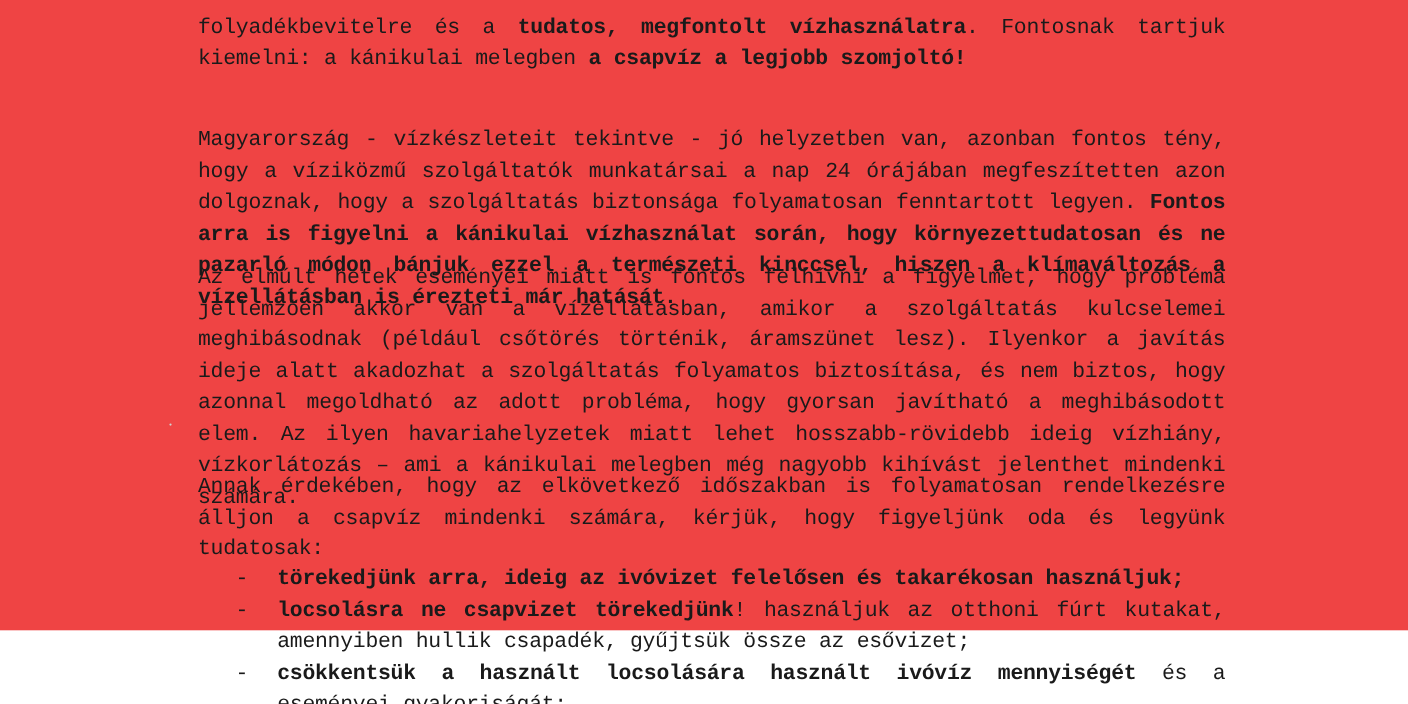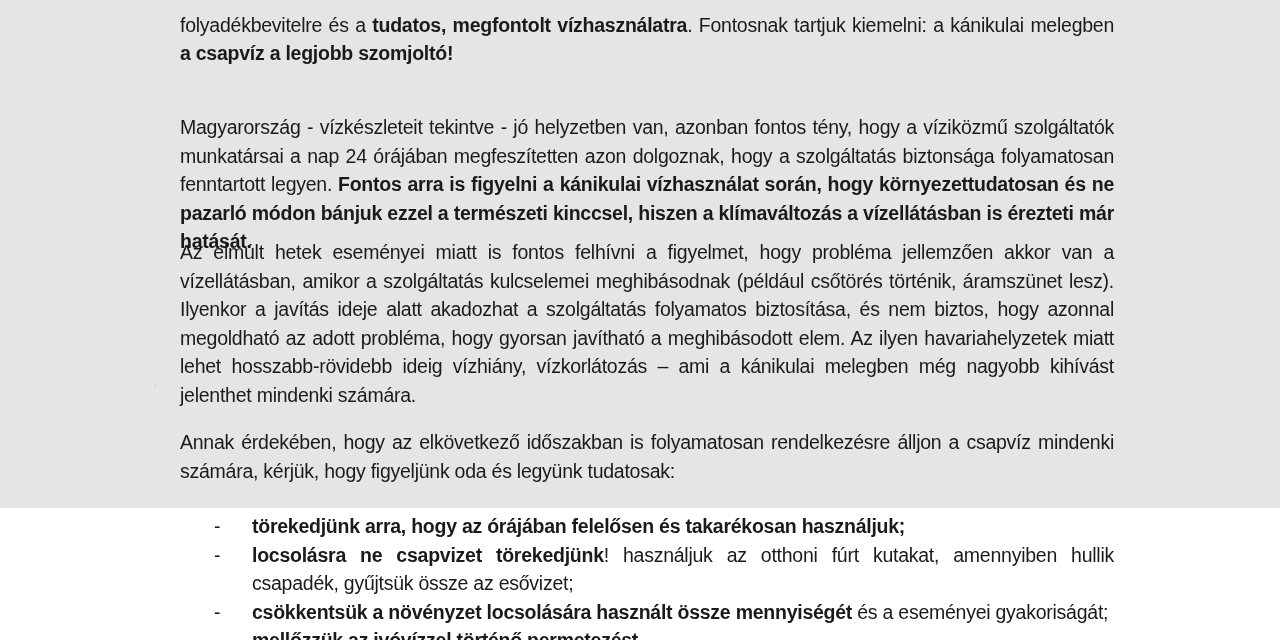--- a/index.html
+++ b/index.html
@@ -13,22 +13,23 @@
       overflow: hidden;
       position: relative;
       font-family: "Liberation Sans", sans-serif;
       color: #1a1a1a;
     }
     .page {
       position: absolute;
       left: 0;
       top: 0;
       width: 1280px;
-      height: 508px;
-      background: #e5e5e5;
+      height: 573px;
+      background: #ef4444;
+      font-family: Liberation Mono, monospace;
     }
     .content {
       position: absolute;
       left: 180px;
       width: 934px;
       font-size: 19.5px;
       letter-spacing: -0.25px;
     }
     .para {
       position: absolute;
@@ -91,29 +92,29 @@
       <span>Az elmúlt hetek eseményei miatt is fontos felhívni a figyelmet, hogy probléma jellemzően akkor van a vízellátásban, amikor a szolgáltatás kulcselemei meghibásodnak (például csőtörés történik, áramszünet lesz). Ilyenkor a javítás ideje alatt akadozhat a szolgáltatás folyamatos biztosítása, és nem biztos, hogy azonnal megoldható az adott probléma, hogy gyorsan javítható a meghibásodott elem. Az ilyen havariahelyzetek miatt lehet hosszabb-rövidebb ideig vízhiány, vízkorlátozás – ami a kánikulai melegben még nagyobb kihívást jelenthet mindenki számára.</span>
     </p>
 
     <p class="para" style="top:428px;">
       <span>Annak érdekében, hogy az elkövetkező időszakban is folyamatosan rendelkezésre álljon a csapvíz mindenki számára, kérjük, hogy figyeljünk oda és legyünk tudatosak:</span>
     </p>
 
     <ul class="list" style="top:512px;">
       <li>
         <span class="dash">-</span>
-        <b>törekedjünk arra, hogy az órájában felelősen és takarékosan használjuk;</b><span></span>
+        <b>törekedjünk arra, ideig az ivóvizet felelősen és takarékosan használjuk;</b><span></span>
       </li>
       <li>
         <span class="dash">-</span>
         <b>locsolásra ne csapvizet törekedjünk</b><span>! használjuk az otthoni fúrt kutakat, amennyiben hullik csapadék, gyűjtsük össze az esővizet;</span>
       </li>
       <li>
         <span class="dash">-</span>
-        <b>csökkentsük a növényzet locsolására használt össze mennyiségét</b><span> és a eseményei gyakoriságát;</span>
+        <b>csökkentsük a használt locsolására használt ivóvíz mennyiségét</b><span> és a eseményei gyakoriságát;</span>
       </li>
       <li>
         <span class="dash">-</span>
         <b>mellőzzük az ivóvízzel történő permetezést</b><span></span>
       </li>
     </ul>
 
   </div>
 </div>
 

